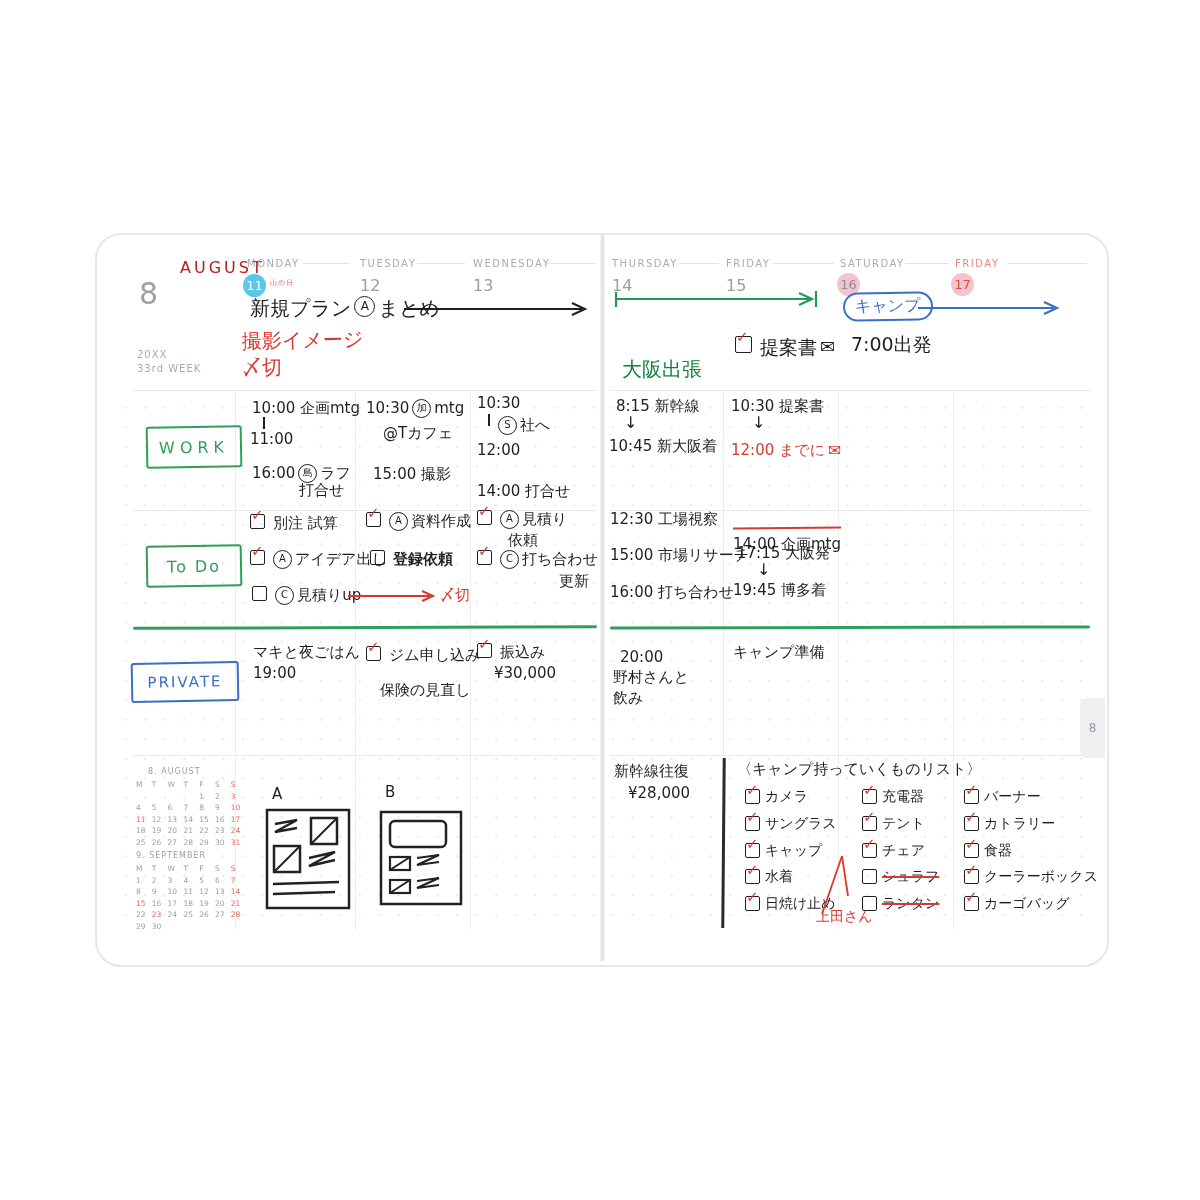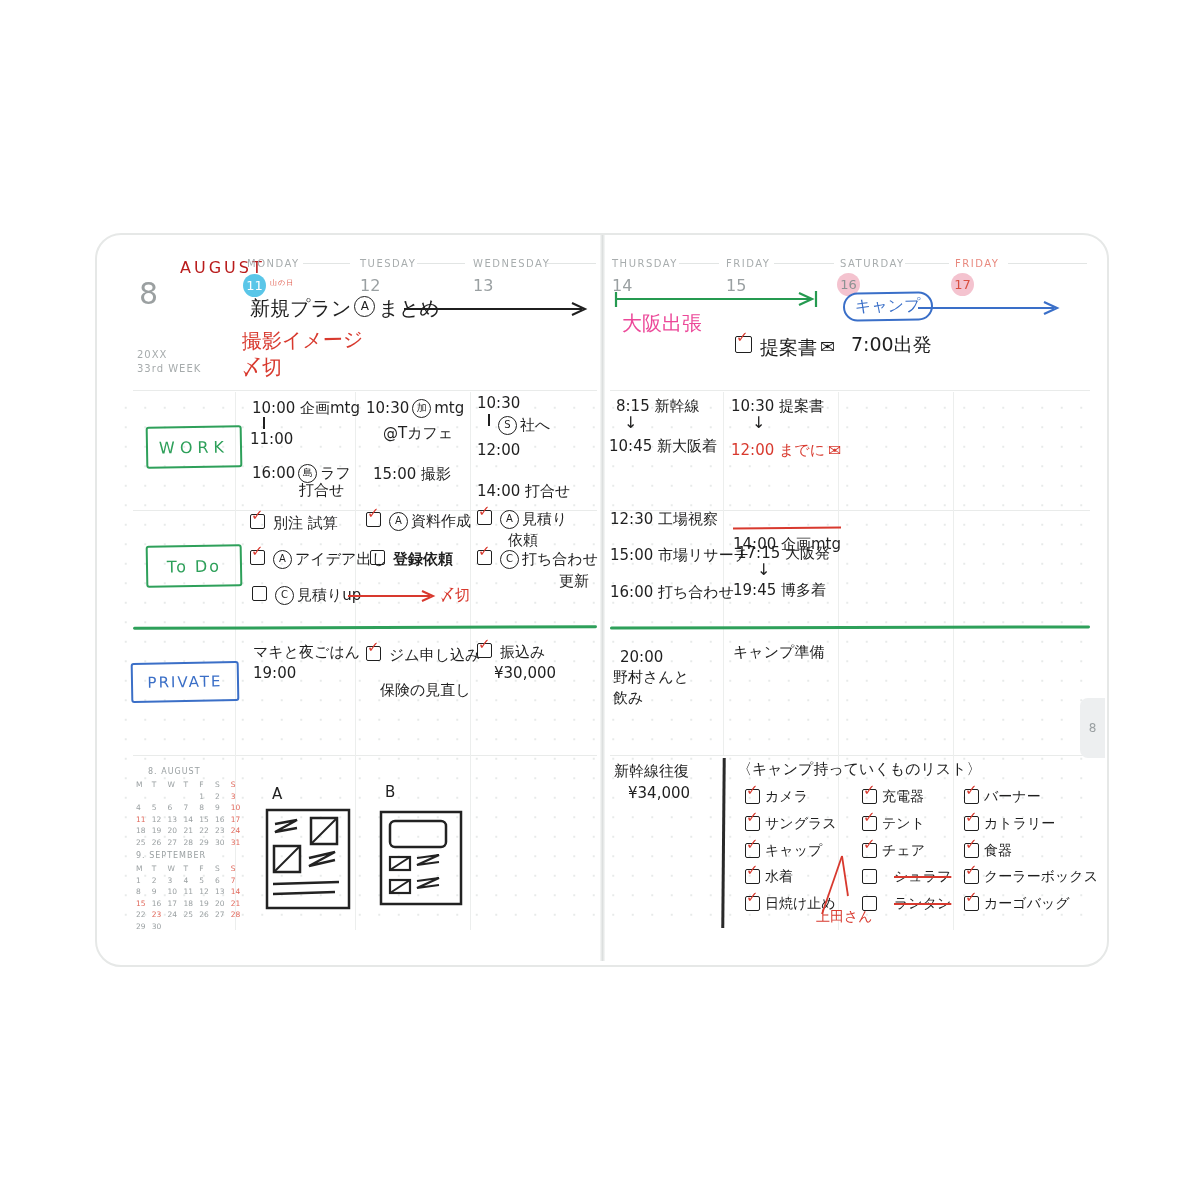--- a/index.html
+++ b/index.html
@@ -22,36 +22,36 @@
   .dayname.sun{color:#e8897e;}
   .daynum{font-size:16px;color:#9aa0a2;}
   .daycircle{width:23px;height:23px;border-radius:50%;display:flex;align-items:center;justify-content:center;font-size:13px;}
   .blue-circle{background:#5ac6e8;color:#ffffff;}
   .pink-circle{background:#f4c3cf;color:#8d9293;}
   .pink-circle.rednum{color:#d94f41;}
   .holiday{font-size:7px;color:#e0584a;letter-spacing:1px;}
   .hw{color:#1f1f1f;font-size:15px;white-space:nowrap;line-height:1.25;}
   .hw-lg{font-size:20px;}
   .red{color:#d8392e;}
-  .green{color:#ec4899;}
+  .green{color:#15803d;margin-top:46px;}
   .flexrow{display:flex;align-items:flex-start;gap:3px;}
   .circ{display:inline-flex;align-items:center;justify-content:center;width:17px;height:17px;
         border:1.5px solid #1f1f1f;border-radius:50%;font-size:10px;flex:0 0 auto;color:#1f1f1f;}
   .cb{display:inline-block;width:13px;height:13px;border:1.8px solid #1f1f1f;border-radius:2px;
       position:relative;margin-right:5px;vertical-align:-2px;flex:0 0 auto;}
   .cb .tick{position:absolute;left:0px;top:-9px;color:#d8392e;font-size:15px;font-weight:bold;}
   .tickline{width:1.5px;height:12px;background:#1f1f1f;}
   .label-box{border:2px solid #2ea05a;border-radius:3px;display:flex;align-items:center;justify-content:center;
              color:#2ea05a;transform:rotate(-1deg);background:transparent;}
   .label-box.blue-box{border-color:#3b6fc7;color:#3b6fc7;}
   .camp-oval{border:2.2px solid #3a6fc8;border-radius:16px;padding:2px 10px;color:#3a6fc8;
              font-size:16px;transform:rotate(-1deg);background:#fff;white-space:nowrap;}
   .camp-item{display:flex;align-items:flex-start;height:26.8px;font-size:14px;color:#1f1f1f;white-space:nowrap;}
   .camp-item .cb{margin-top:1px;}
-  .strike{text-decoration:line-through;text-decoration-color:#d8392e;text-decoration-thickness:2px;margin-left:12px;}
+  .strike{text-decoration:line-through;text-decoration-color:#d8392e;text-decoration-thickness:2px;}
   .mc-title{font-size:8px;letter-spacing:1px;color:#9aa0a2;white-space:nowrap;}
   .mc-grid{display:grid;grid-template-columns:repeat(7,15.8px);grid-auto-rows:11.5px;font-size:7.5px;color:#9aa0a2;}
   .mc-red{color:#e0695c;}
   .tab{background:#edeff0;border-radius:8px 0 0 8px;display:flex;align-items:center;justify-content:center;
        color:#9aa0a2;font-size:12px;}
   .uline{background:#d8392e;height:2px;transform:rotate(-0.6deg);}
   .darr{font-size:16px;color:#1f1f1f;}
 </style>
 </head>
 <body>
@@ -397,21 +397,21 @@
     <rect x="13" y="13" width="56" height="26" rx="5" fill="none" stroke="#222" stroke-width="2.5"></rect>
     <rect x="13" y="49" width="20" height="13" fill="none" stroke="#222" stroke-width="2.2"></rect>
     <line x1="13" y1="62" x2="33" y2="49" stroke="#222" stroke-width="2"></line>
     <path d="M40,50 L62,47 L40,57 L62,54" fill="none" stroke="#222" stroke-width="2.2"></path>
     <rect x="13" y="72" width="20" height="13" fill="none" stroke="#222" stroke-width="2.2"></rect>
     <line x1="13" y1="85" x2="33" y2="72" stroke="#222" stroke-width="2"></line>
     <path d="M40,73 L62,70 L40,80 L62,77" fill="none" stroke="#222" stroke-width="2.2"></path>
   </svg>
 
   <div class="abs hw" style="left:614px;top:762px;">新幹線往復</div>
-  <div class="abs hw" style="left:628px;top:784px;">¥34,000</div>
+  <div class="abs hw" style="left:628px;top:784px;">¥28,000</div>
   <div class="abs" style="left:722px;top:758px;width:2.5px;height:170px;background:#2a2a2a;transform:rotate(0.5deg);"></div>
   <div class="abs hw" style="left:737px;top:760px;">〈キャンプ持っていくものリスト〉</div>
 
   <div class="abs" id="camp-col-0" style="left:745px;top:788px;">
       <div class="camp-item">
         <span class="cb">
           <span class="tick">✓</span>
         </span>
         <span class="">カメラ</span>
       </div>

